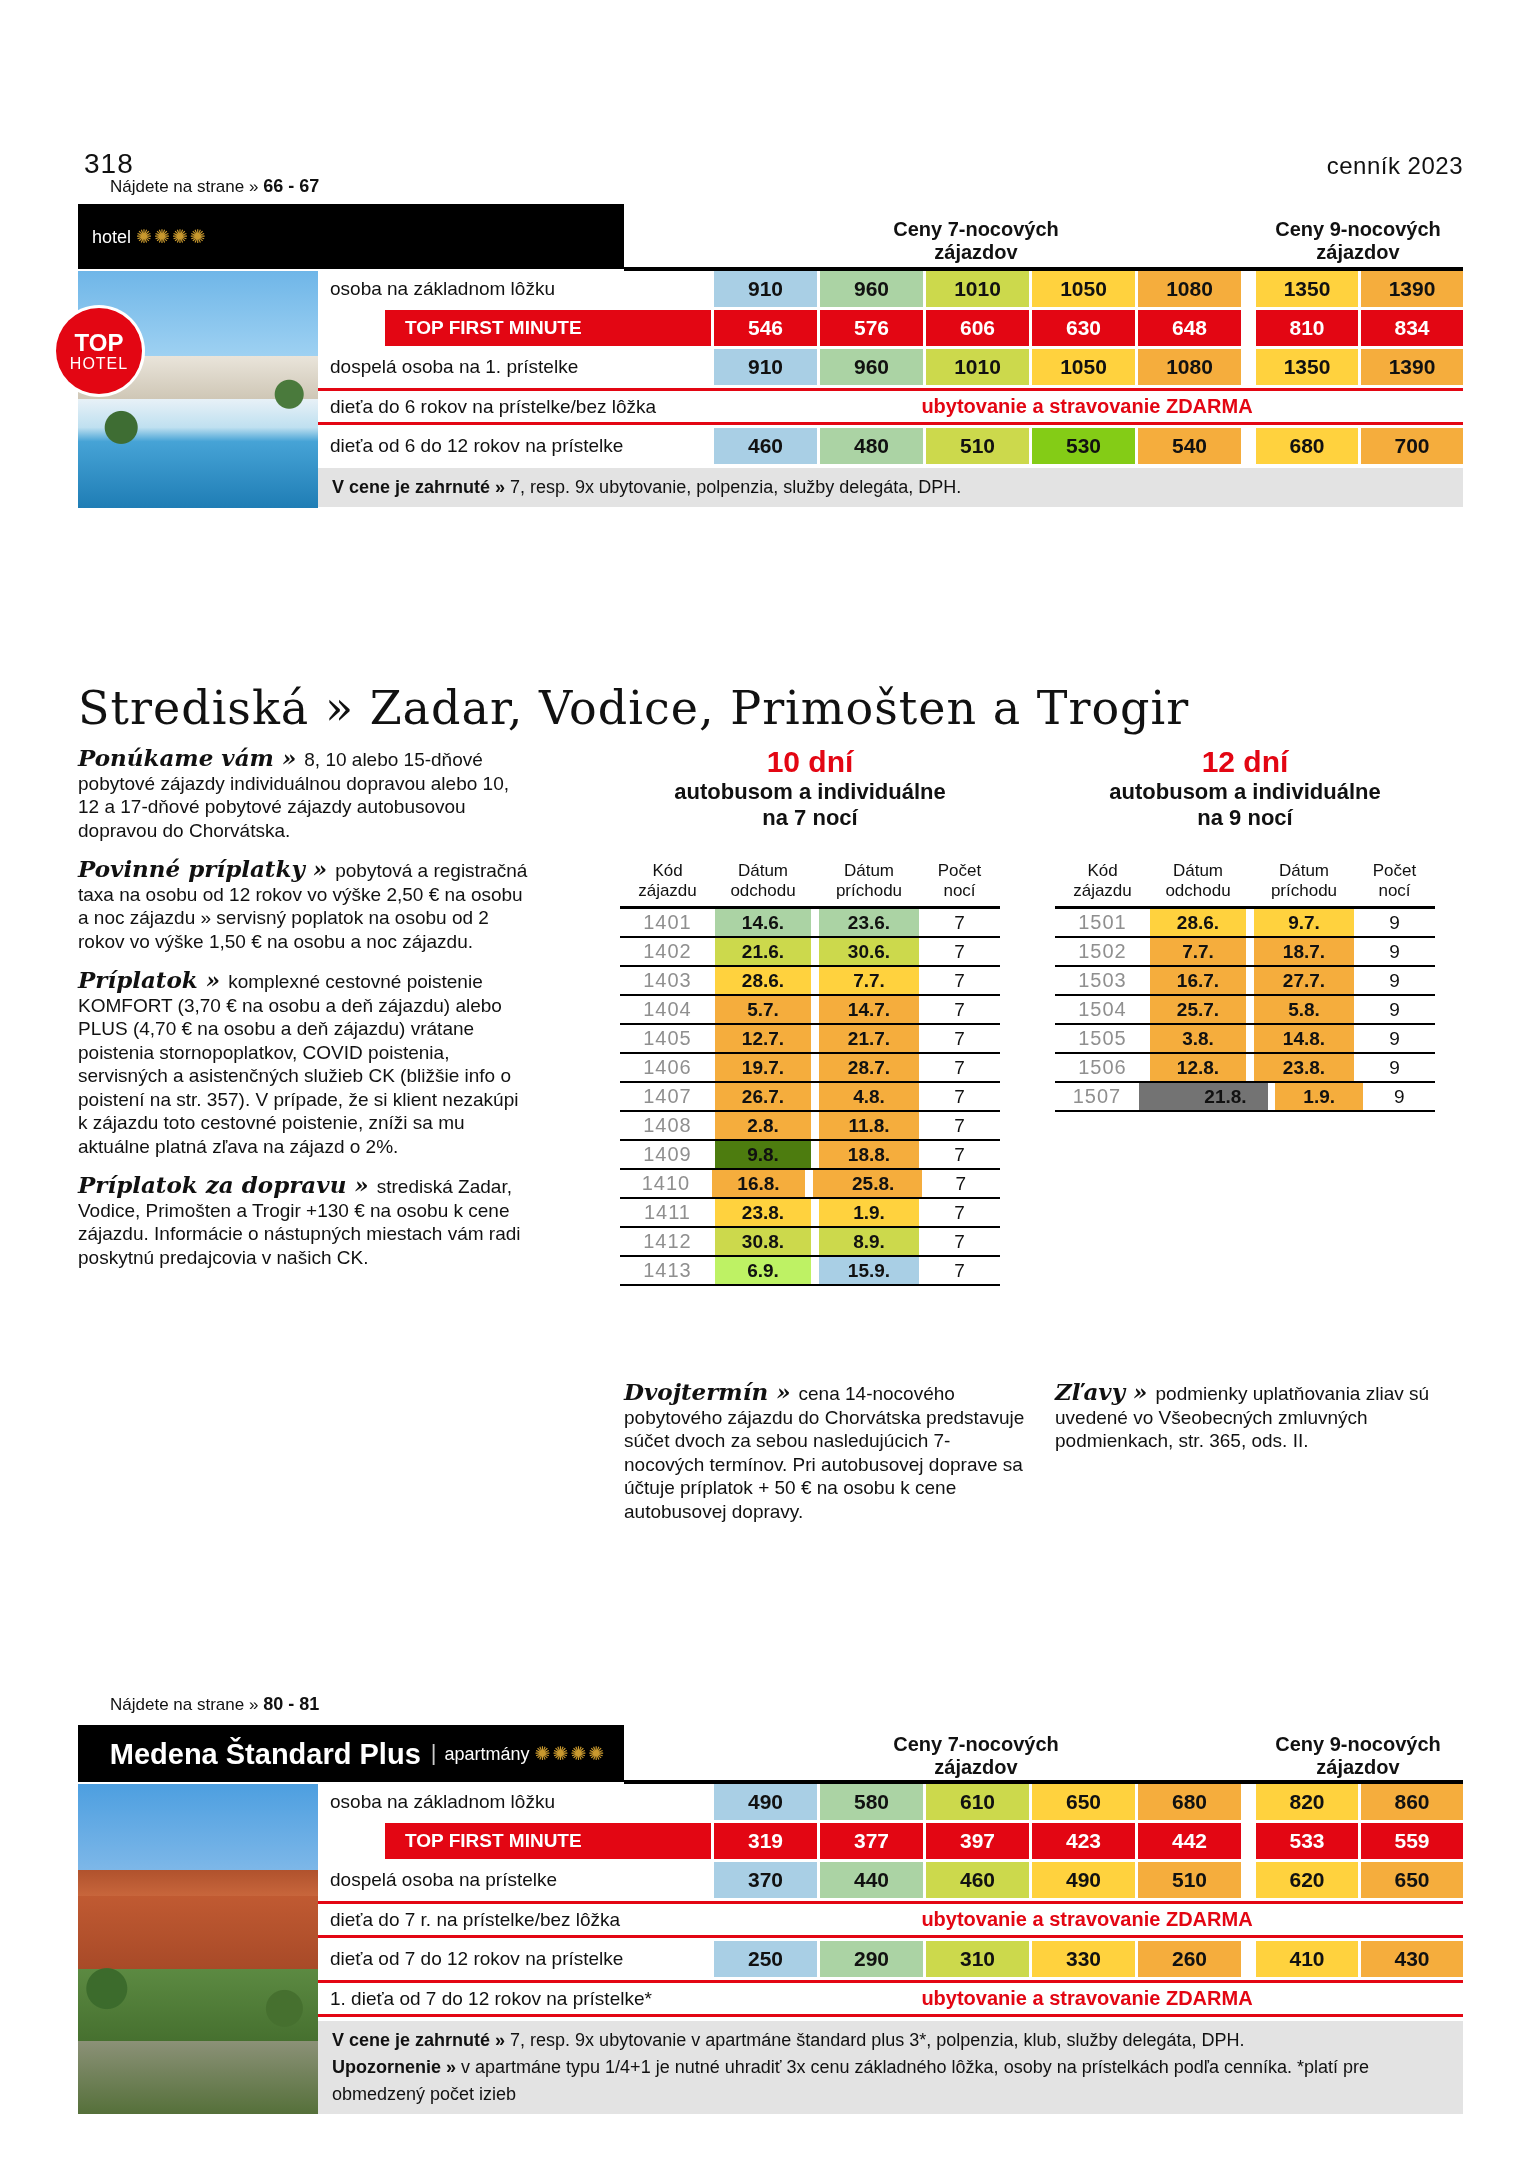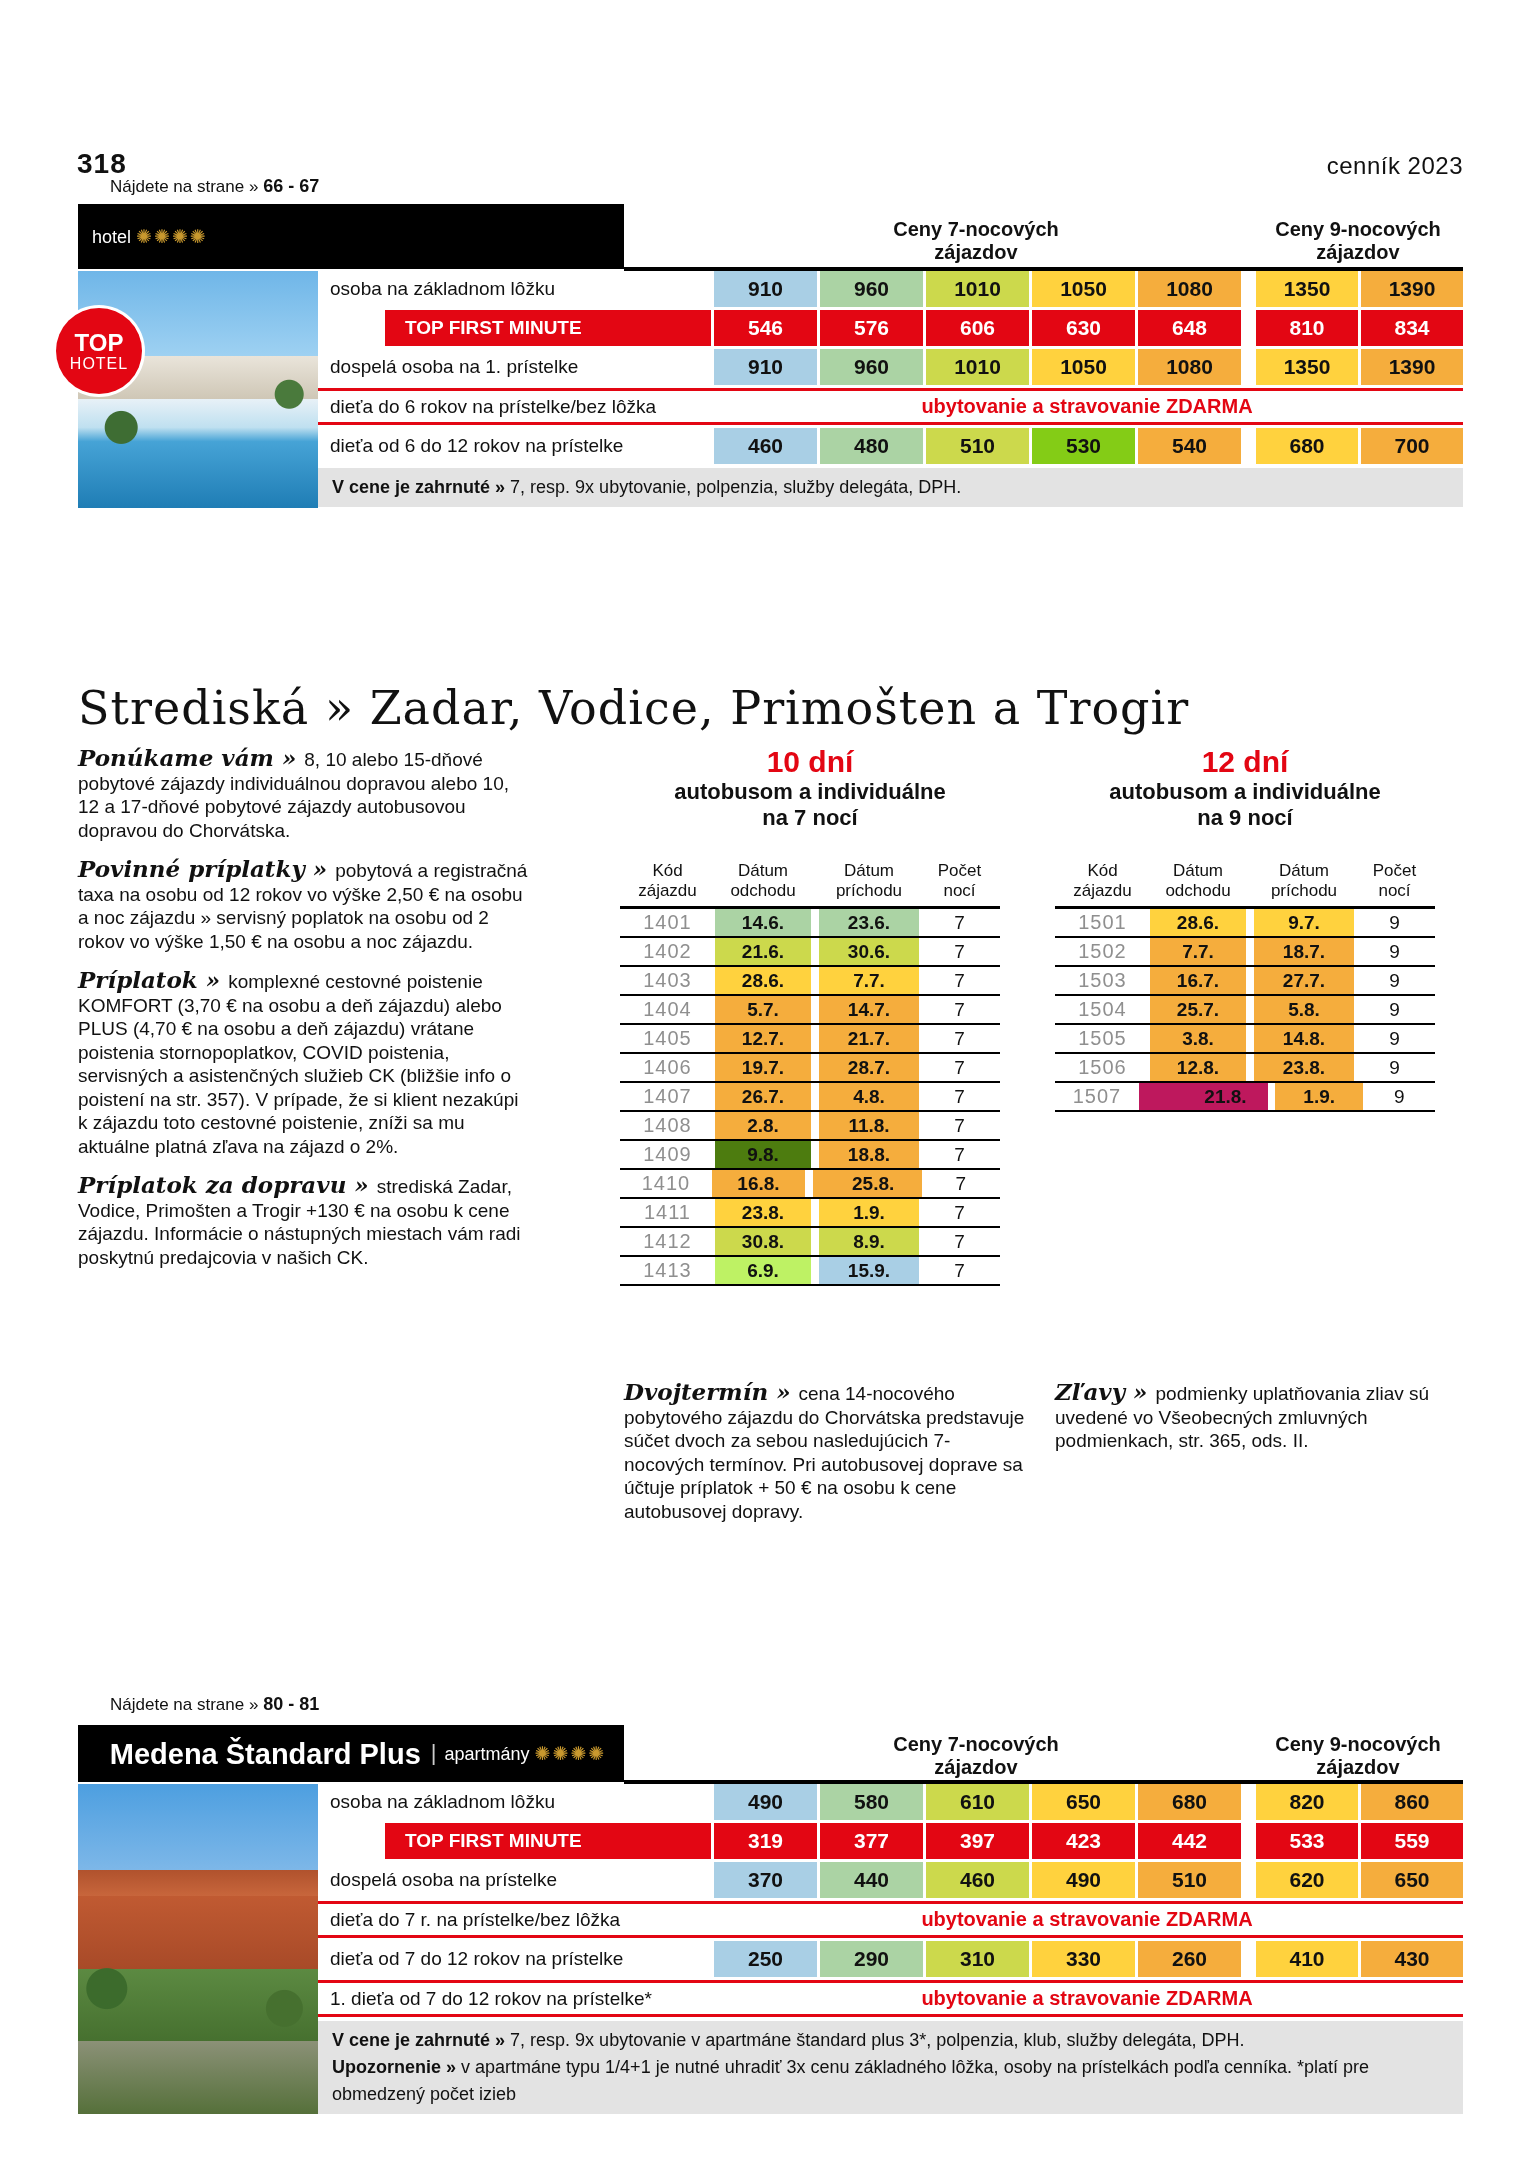--- a/index.html
+++ b/index.html
@@ -1,21 +1,21 @@
 <!DOCTYPE html>
 <html style="--red: #e30613; --gold: #c9992e; --codegray: #8f8f8f; --footbg: #e3e3e3;"><head>
 <meta charset="utf-8">
 <style>
   html,body{margin:0;padding:0;background:#888;}
   .page{position:relative;width:1529px;height:2160px;background:#fff;margin:0 auto;
         font-family:"Liberation Sans",sans-serif;color:#111;overflow:hidden;}
   :root{--red:#e30613;--gold:#c9992e;--codegray:#8f8f8f;--footbg:#e3e3e3;}
 
   
-  .pagenum{position:absolute;left:77px;top:148px;font-size:28px;letter-spacing:1px;font-weight:bold;}
+  .pagenum{position:absolute;left:84px;top:148px;font-size:28px;letter-spacing:1px;}
   .edition{position:absolute;right:66px;top:152px;font-size:24px;letter-spacing:.5px;}
 
   
   .hotel-block{position:absolute;left:0;width:1529px;}
   .hb0{top:150px;height:530px;}
   .hb1{top:1690px;height:440px;}
   .find-note{position:absolute;left:110px;font-size:17px;}
   .hb0 .find-note{top:26px;} .hb1 .find-note{top:4px;}
   .find-note b{font-size:18px;}
   .hotel-bar{position:absolute;left:78px;width:546px;background:#000;color:#fff;
@@ -368,21 +368,21 @@
         </div>
         <div class="dtrow">
           <div class="code">1506</div>
           <div class="dep" style="background: rgb(245, 173, 61);">12.8.</div>
           <div class="dgap"></div>
           <div class="arr" style="background: rgb(245, 173, 61);">23.8.</div>
           <div class="nts">9</div>
         </div>
         <div class="dtrow">
           <div class="code">1507</div>
-          <div class="dep" style="background: #be185d; padding-left: 44px;">21.8.</div>
+          <div class="dep" style="background: #737373; padding-left: 44px;">21.8.</div>
           <div class="dgap"></div>
           <div class="arr" style="background: rgb(245, 173, 61);">1.9.</div>
           <div class="nts">9</div>
         </div>
       </div>
   </section>
 
   <div class="note note0">
       <div class="para"><span class="lead">Dvojtermín » </span><span>cena 14-nocového pobytového zájazdu do Chorvátska predstavuje súčet dvoch za sebou nasledujúcich 7-nocových termínov. Pri autobusovej doprave sa účtuje príplatok + 50 € na osobu k cene autobusovej dopravy.</span></div>
     </div>

